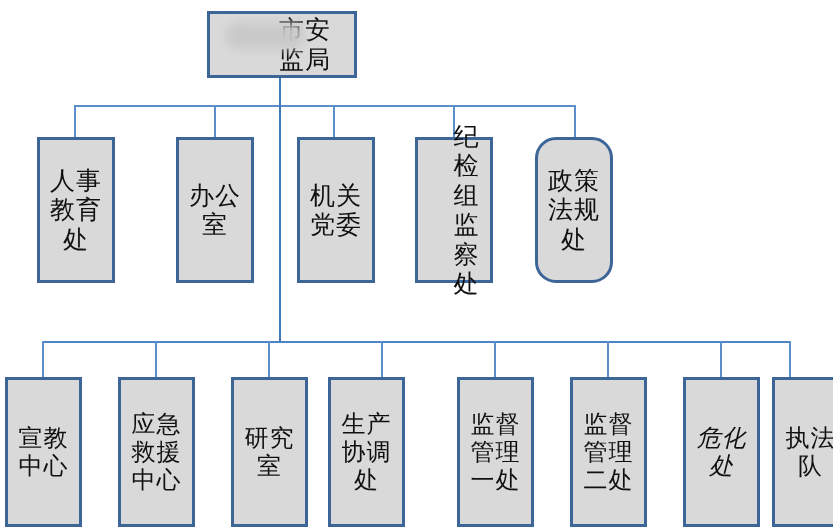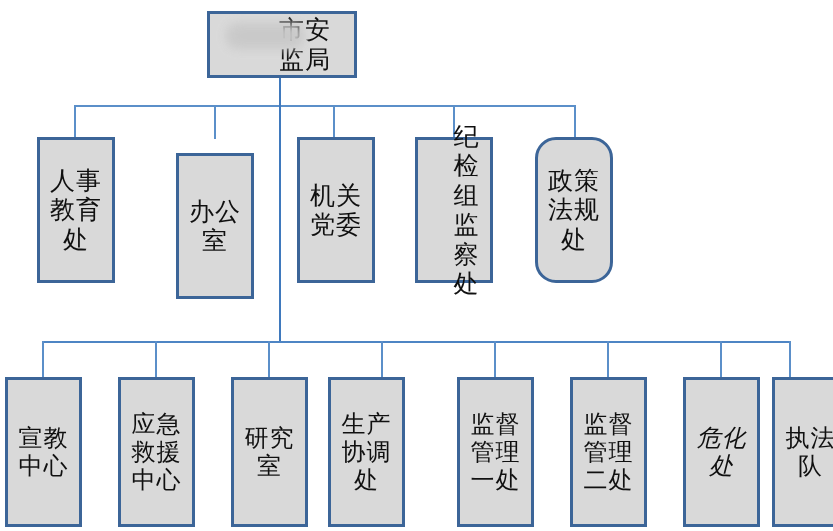--- a/index.html
+++ b/index.html
@@ -111,21 +111,21 @@
   <div class="conn v" style="left:607px; top:341px; height:38px;"></div>
   <div class="conn v" style="left:720px; top:341px; height:38px;"></div>
   <div class="conn v" style="left:789px; top:341px; height:38px;"></div>
 
   <div class="row2">
     <div class="node" style="left:37px;">
       <span class="label">人事
 教育
 处</span>
     </div>
-    <div class="node" style="left:176px;margin-top:16px;">
+    <div class="node" style="left:176px;">
       <span class="label">办公
 室</span>
     </div>
     <div class="node" style="left:297px;align-items:center;">
       <span class="label">机关
 党委</span>
     </div>
     <div class="node" style="left:415px;padding-left:25px;">
       <span class="label">纪检
 组监

